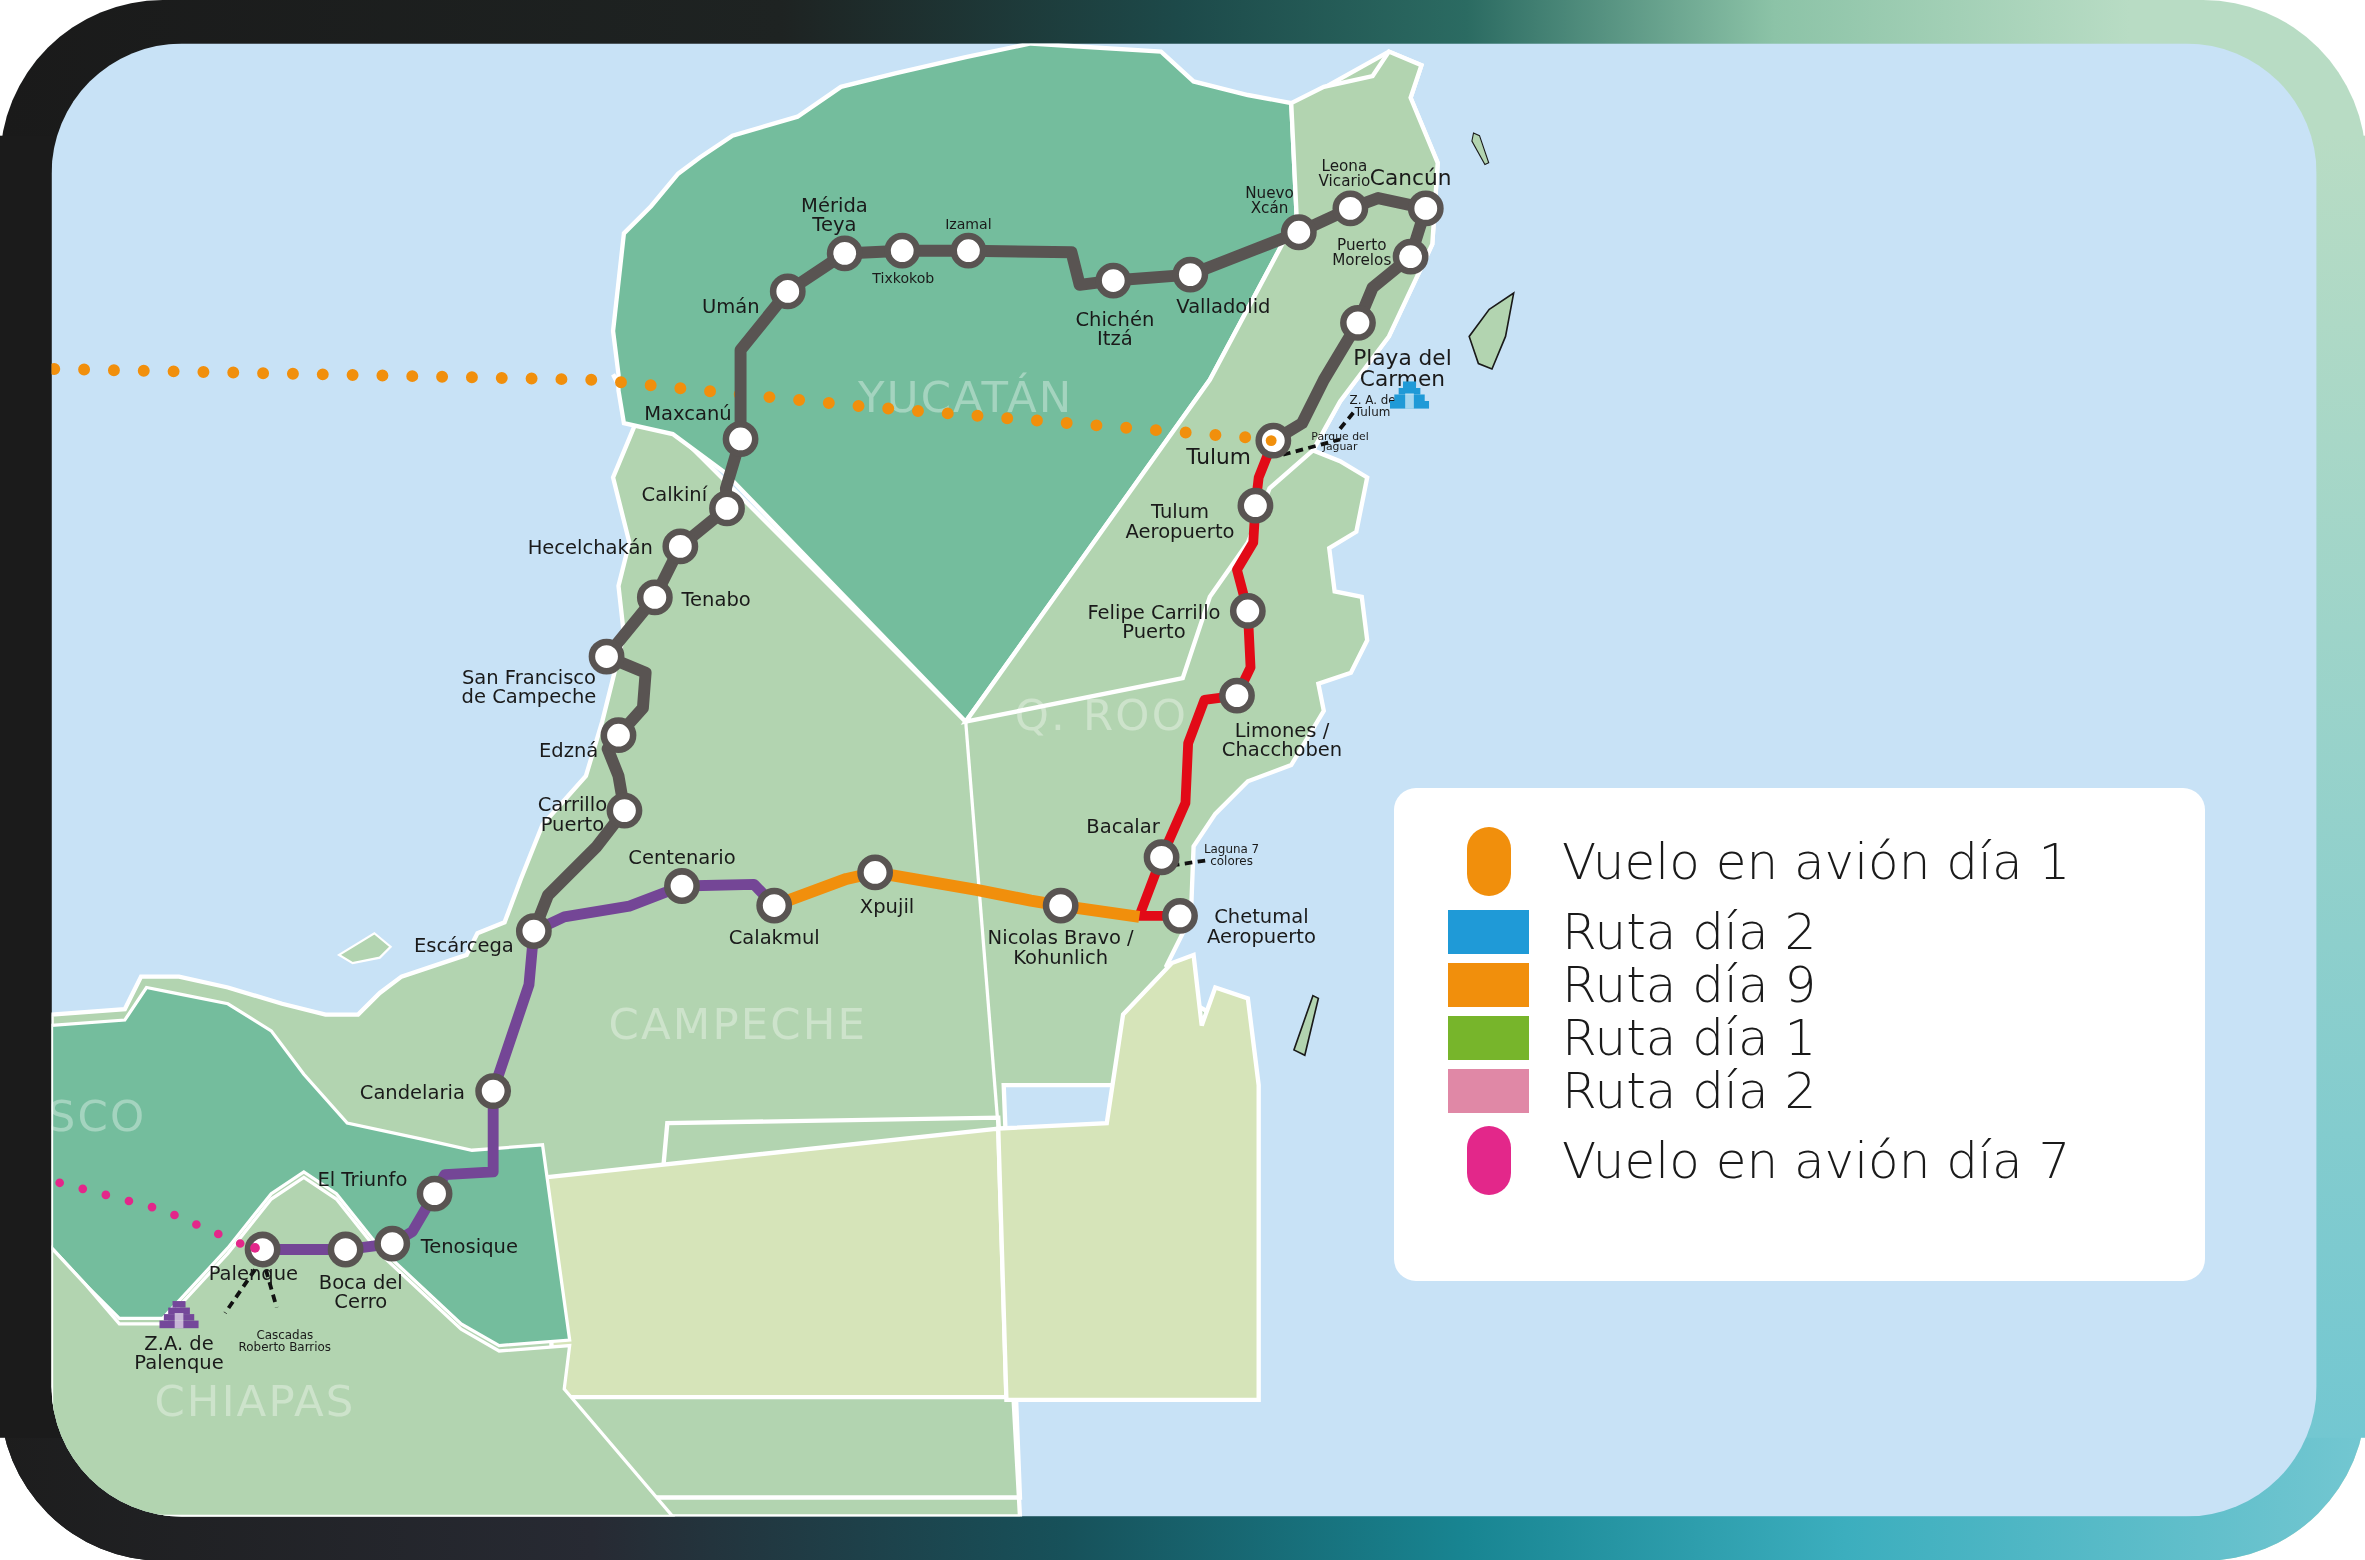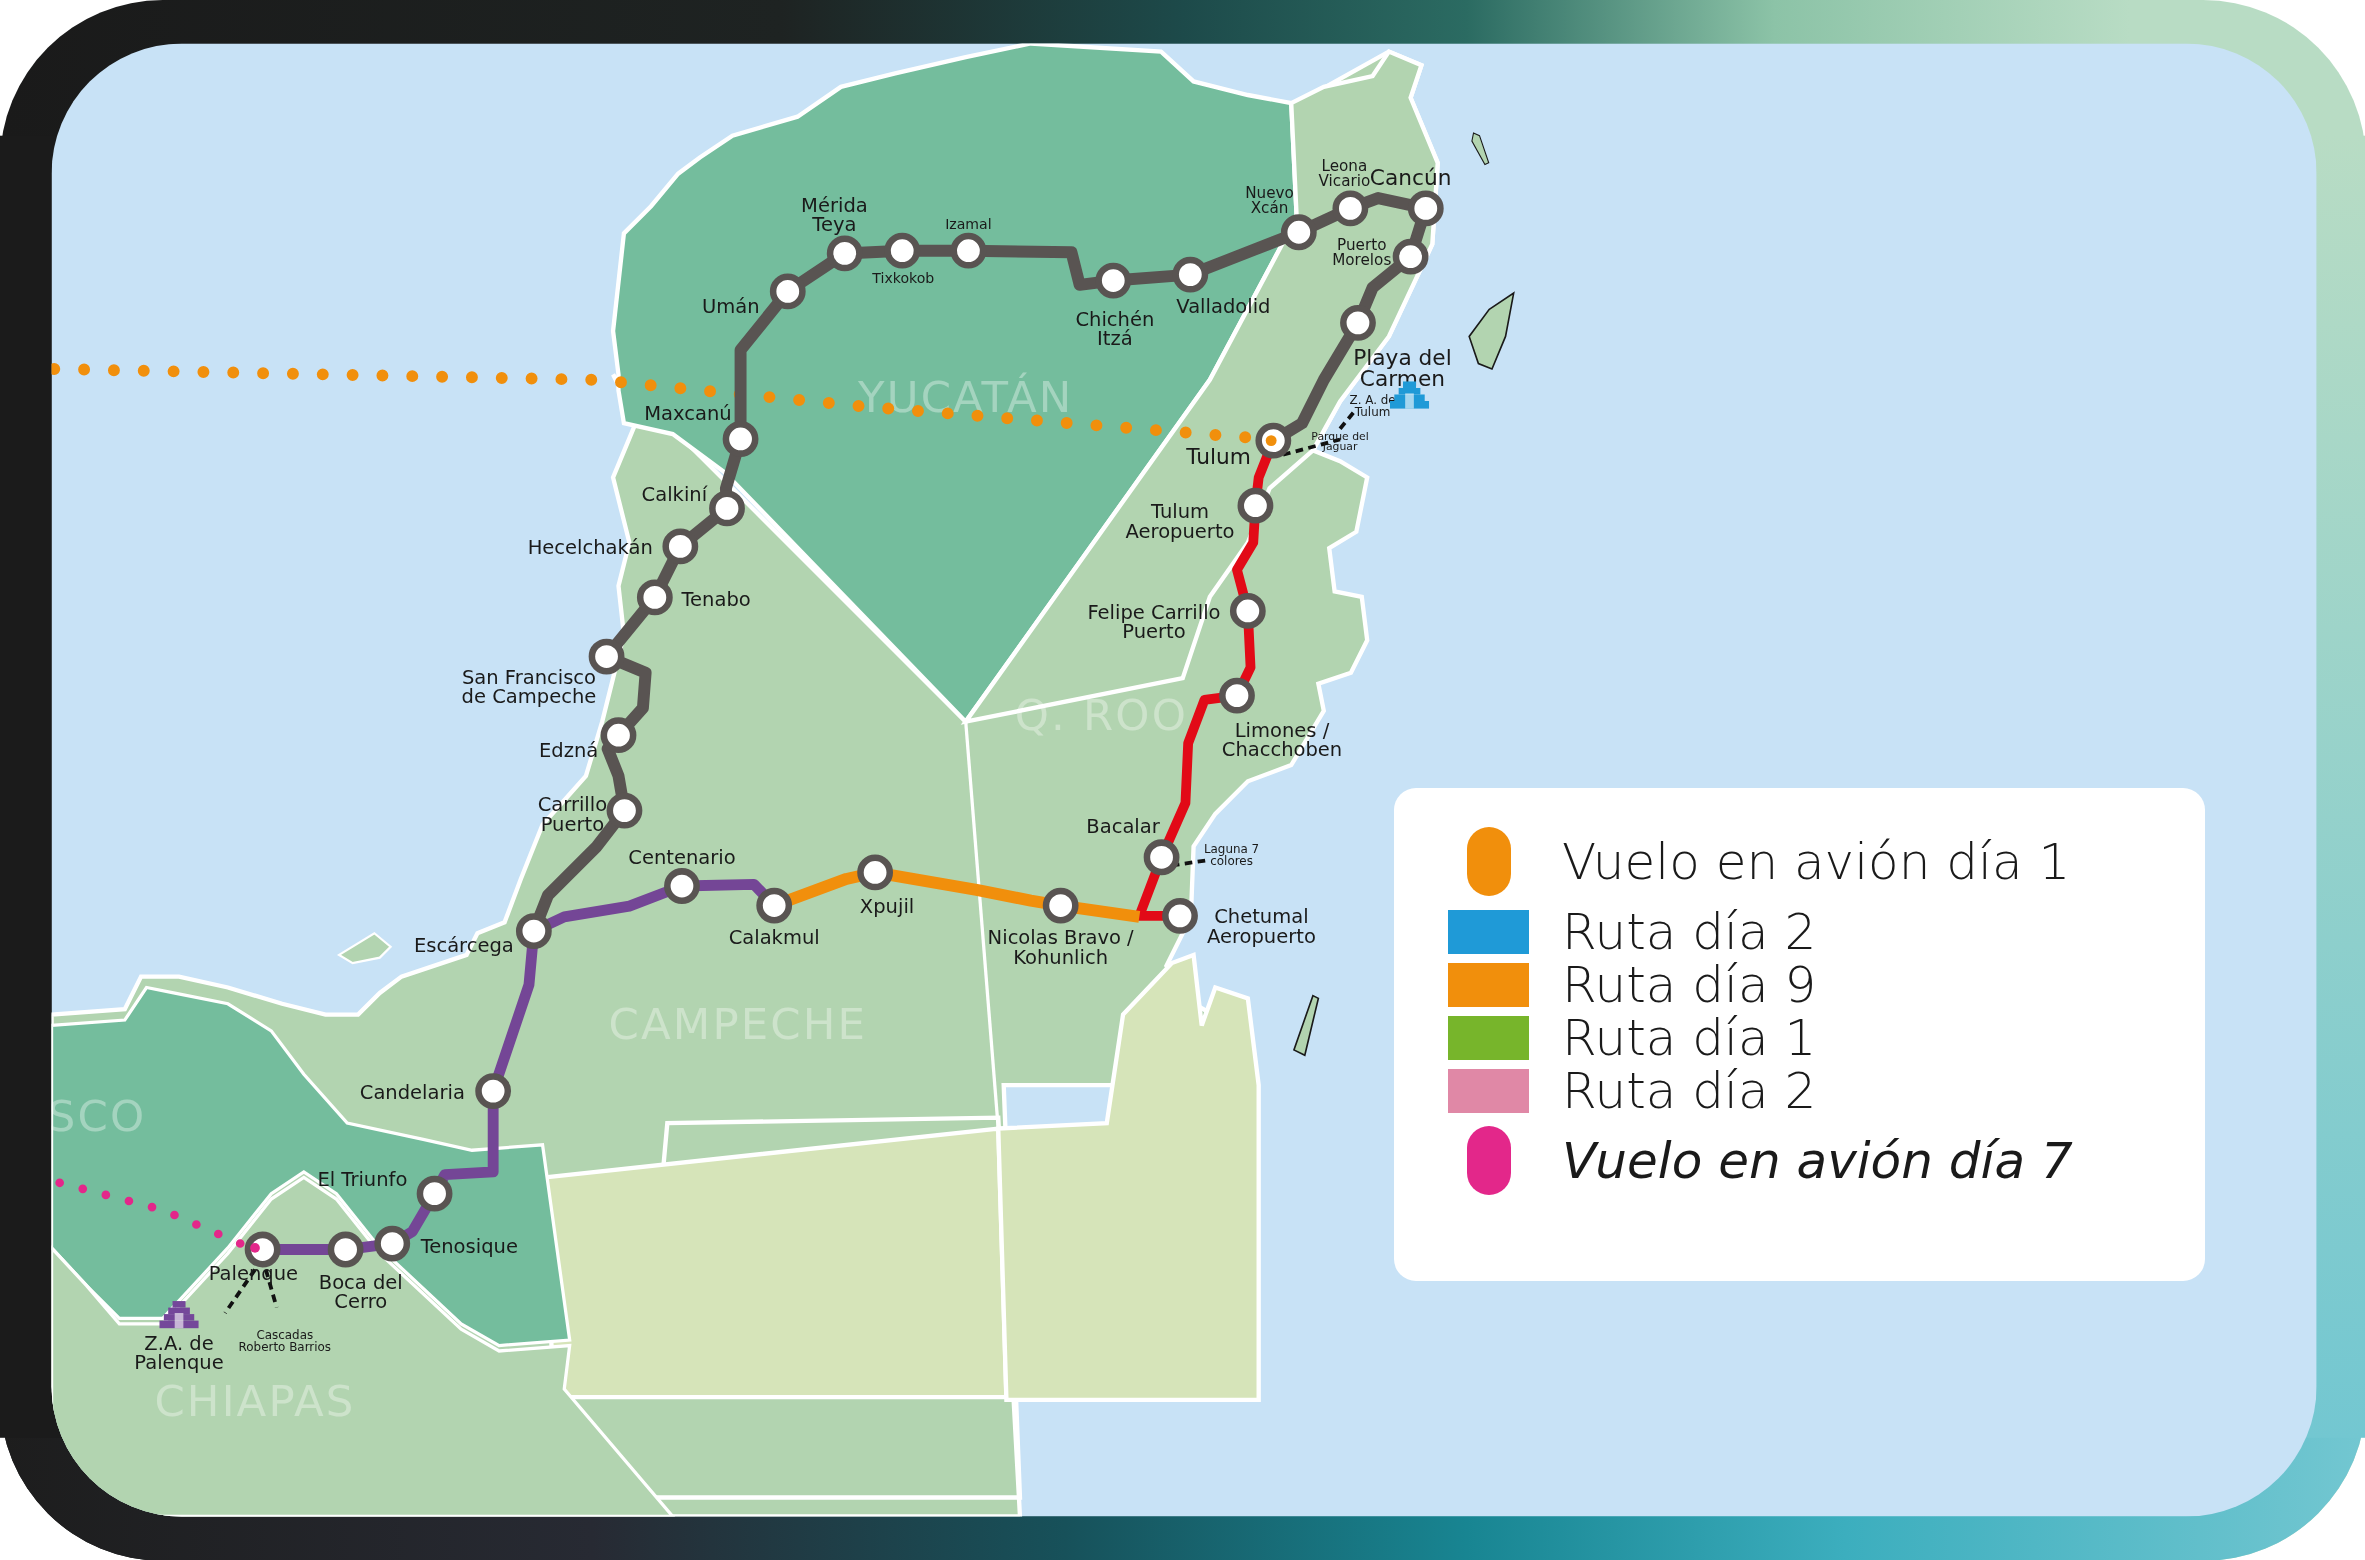--- a/index.html
+++ b/index.html
@@ -10,21 +10,21 @@
   .state { font-family:"DejaVu Sans", "Liberation Sans", sans-serif; fill:#ffffff; fill-opacity:0.35; letter-spacing:4px; }
   .legend {
     position:absolute; left:1394px; top:788px; width:811px; height:493px;
     background:#ffffff; border-radius:22px; box-sizing:border-box; padding:30px 0 0 0;
   }
   .legend-row { display:flex; align-items:center; height:53px; }
   .swatch { width:81px; height:44px; margin-left:54px; margin-right:33px; flex:none; }
   .swatch.dot { width:44px; height:69px; border-radius:22px; margin-left:73px; margin-right:51px; }
   .legend-label { font-family:"DejaVu Sans", "Liberation Sans", sans-serif; font-size:50px; color:#1a1a1a; white-space:nowrap; font-weight:300; }
   .legend-row.first { height:87px; }
-  .legend-row.last { height:87px;font-style:italic; }
+  .legend-row.last { height:87px; }
 </style>
 </head>
 <body>
 
 <div id="stage">
   <svg id="map" width="2366" height="1561" viewBox="0 0 4361 2877" xmlns="http://www.w3.org/2000/svg">
     <defs>
       <linearGradient id="frameTop" x1="0" y1="0" x2="1" y2="0">
         <stop offset="0" stop-color="#1a1a1a"></stop>
         <stop offset="0.33" stop-color="#1e2322"></stop>

